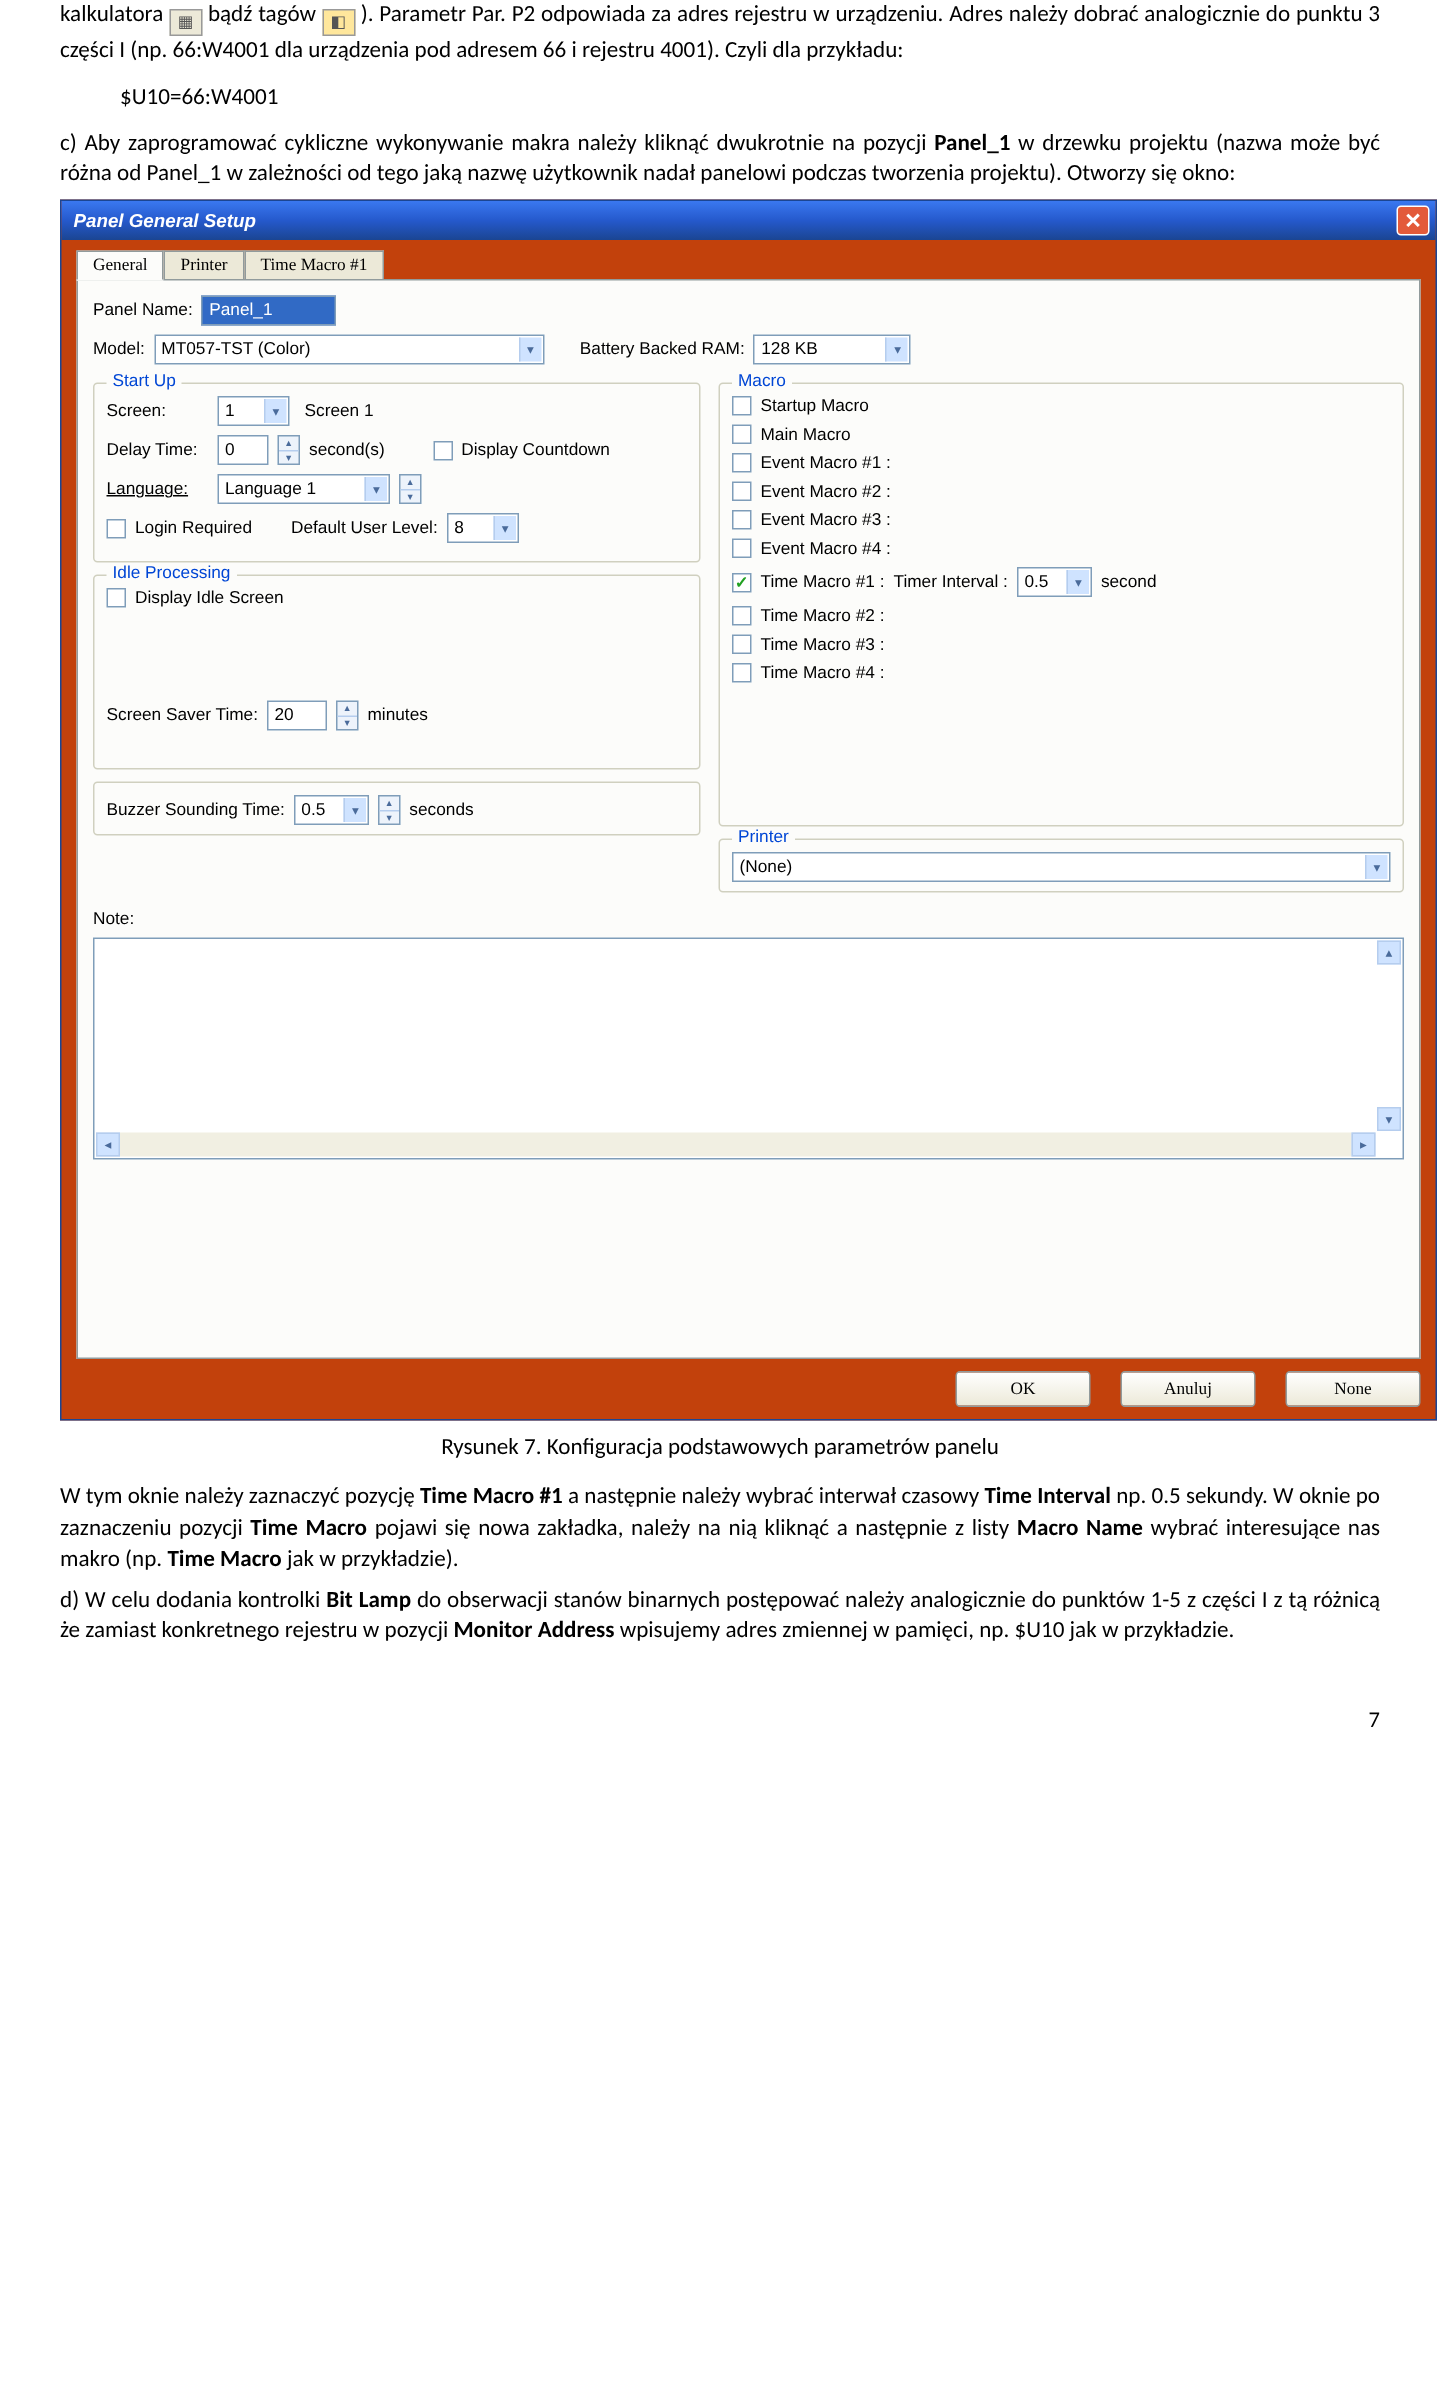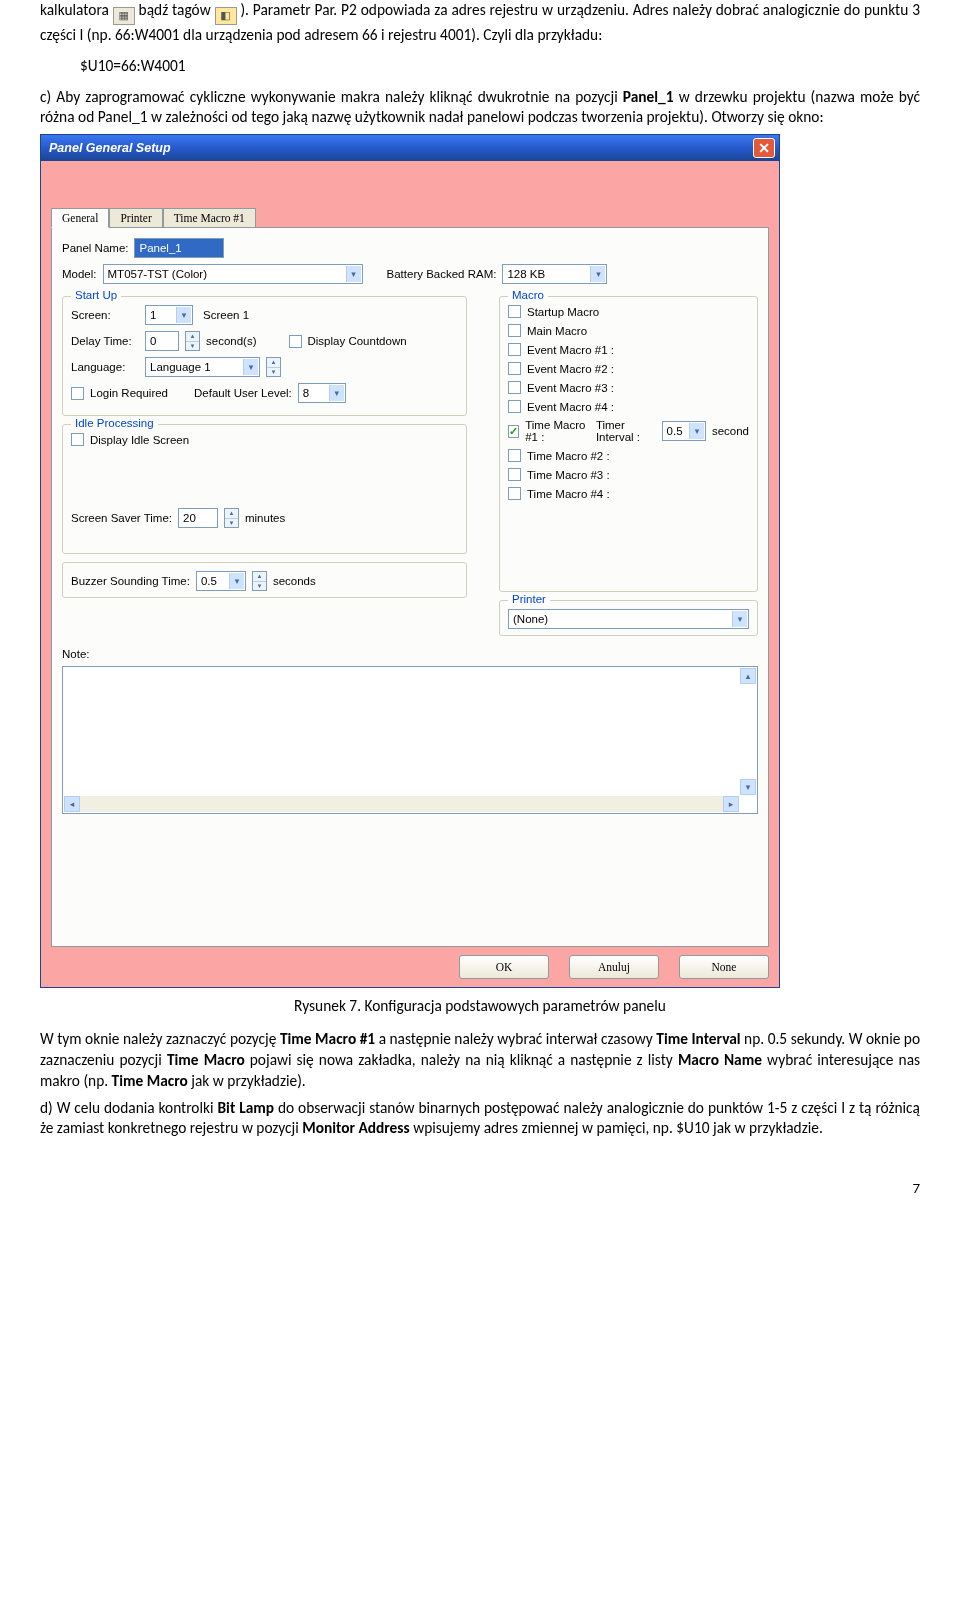--- a/index.html
+++ b/index.html
@@ -25,26 +25,26 @@
     width: 22px; height: 18px;
     border: 1px solid #999;
     background: #ece9d8;
     vertical-align: -4px;
     font-size: 11px; line-height: 16px; text-align: center;
     color: #555;
   }
 
   
   .dialog {
-    width: 740px;
+    width: 918px;
     margin: 6px 0 6px 0;
     border: 1px solid #1b4592;
     font-family: Tahoma, Arial, sans-serif;
     font-size: 11.5px;
-    background: #fca5a5;
+    background: #c2410c;
     color: #000;
   }
   .titlebar {
     height: 26px;
     background: linear-gradient(to bottom, #3a78f0 0%, #2559cc 50%, #1b4592 100%);
     color: #fff;
     display: flex;
     align-items: center;
     justify-content: space-between;
     padding: 0 4px 0 8px;
@@ -66,21 +66,20 @@
   .tab {
     padding: 3px 10px 3px 10px;
     background: #ece9d8;
     border: 1px solid #919b9c;
     border-bottom: none;
     margin-right: 0;
     position: relative;
     top: 1px;
     font-family: Tahoma;
     color: #000;
-    margin-top: 40px;
   }
   .tab.active { background: #fcfcfa; z-index: 2; border-bottom: 1px solid #fcfcfa; }
   .tabpanel {
     border: 1px solid #919b9c;
     background: #fcfcfa;
     padding: 10px 10px 8px 10px;
     position: relative;
     min-height: 720px;
   }
   .row { display: flex; align-items: center; gap: 6px; margin-bottom: 6px; }
@@ -127,21 +126,21 @@
   }
   .spin span { flex:1; display:flex; align-items:center; justify-content:center; font-size:7px; color:#4a6b9b; border-bottom:1px solid #b5cdee; }
   .spin span:last-child { border-bottom:none; }
   .cb {
     width: 13px; height: 13px;
     border: 1px solid #7f9db9;
     background: #fff;
     display: inline-flex; align-items: center; justify-content: center;
     font-size: 11px; color: #21a121; font-weight: bold;
   }
-  .cols { display: flex; gap: 32px; }
+  .cols { display: flex; gap: 12px; }
   .leftcol { flex: 0 0 405px; }
   .rightcol { flex: 1; }
   .txt {
     border: 1px solid #7f9db9;
     background: #fff;
     height: 20px;
     padding: 1px 4px;
     display: inline-flex; align-items:center;
   }
   .noteArea {
@@ -258,21 +257,21 @@
                     <span>▴</span>
                     <span>▾</span>
                   </span>
                 <span class="lbl">second(s)</span>
                 <span style="width:20px;"></span>
                 <span class="cb"></span>
                 <span class="lbl">Display Countdown</span>
               </div>
 
               <div class="row">
-                <span class="lbl" style="width:68px;">Language:</span>
+                <span class="lbl" style="width:68px;text-decoration:underline;">Language:</span>
                 <span class="sel" style="width:115px;">
                   <span>Language 1</span>
                   <span class="arrow">▾</span>
                 </span>
                 <span class="spin">
                     <span>▴</span>
                     <span>▾</span>
                   </span>
               </div>
 

